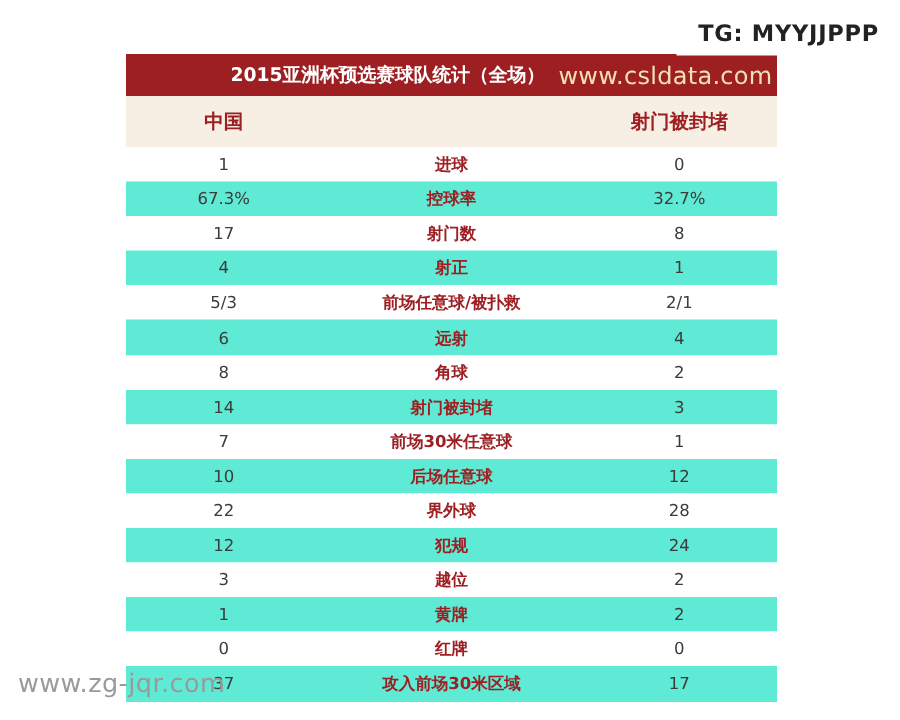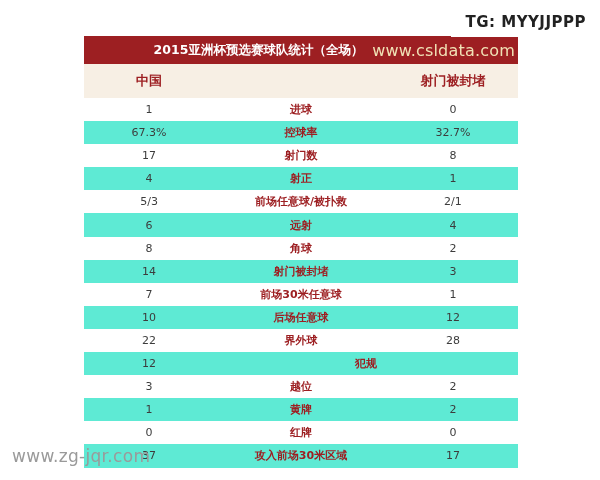--- a/index.html
+++ b/index.html
@@ -198,20 +198,21 @@
           <div class="val">12</div>
         </div>
         <div class="stat-row even">
           <div class="val">22</div>
           <div class="label">界外球</div>
           <div class="val">28</div>
         </div>
         <div class="stat-row odd">
           <div class="val">12</div>
           <div class="label">犯规</div>
+          <div class="val">24</div>
         </div>
         <div class="stat-row even">
           <div class="val">3</div>
           <div class="label">越位</div>
           <div class="val">2</div>
         </div>
         <div class="stat-row odd">
           <div class="val">1</div>
           <div class="label">黄牌</div>
           <div class="val">2</div>

